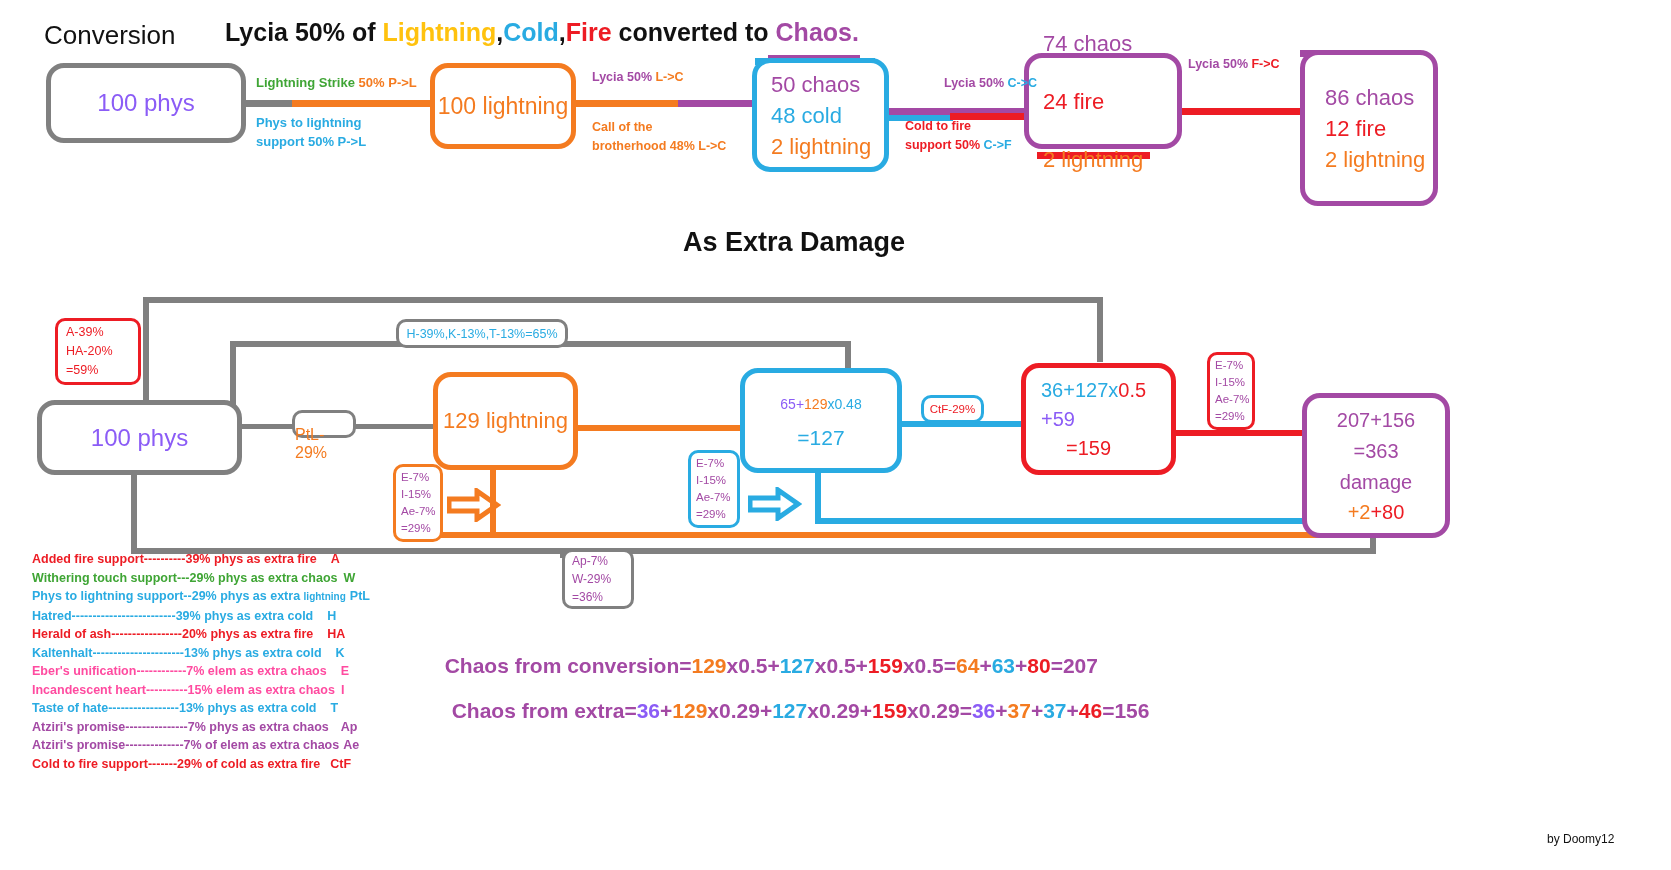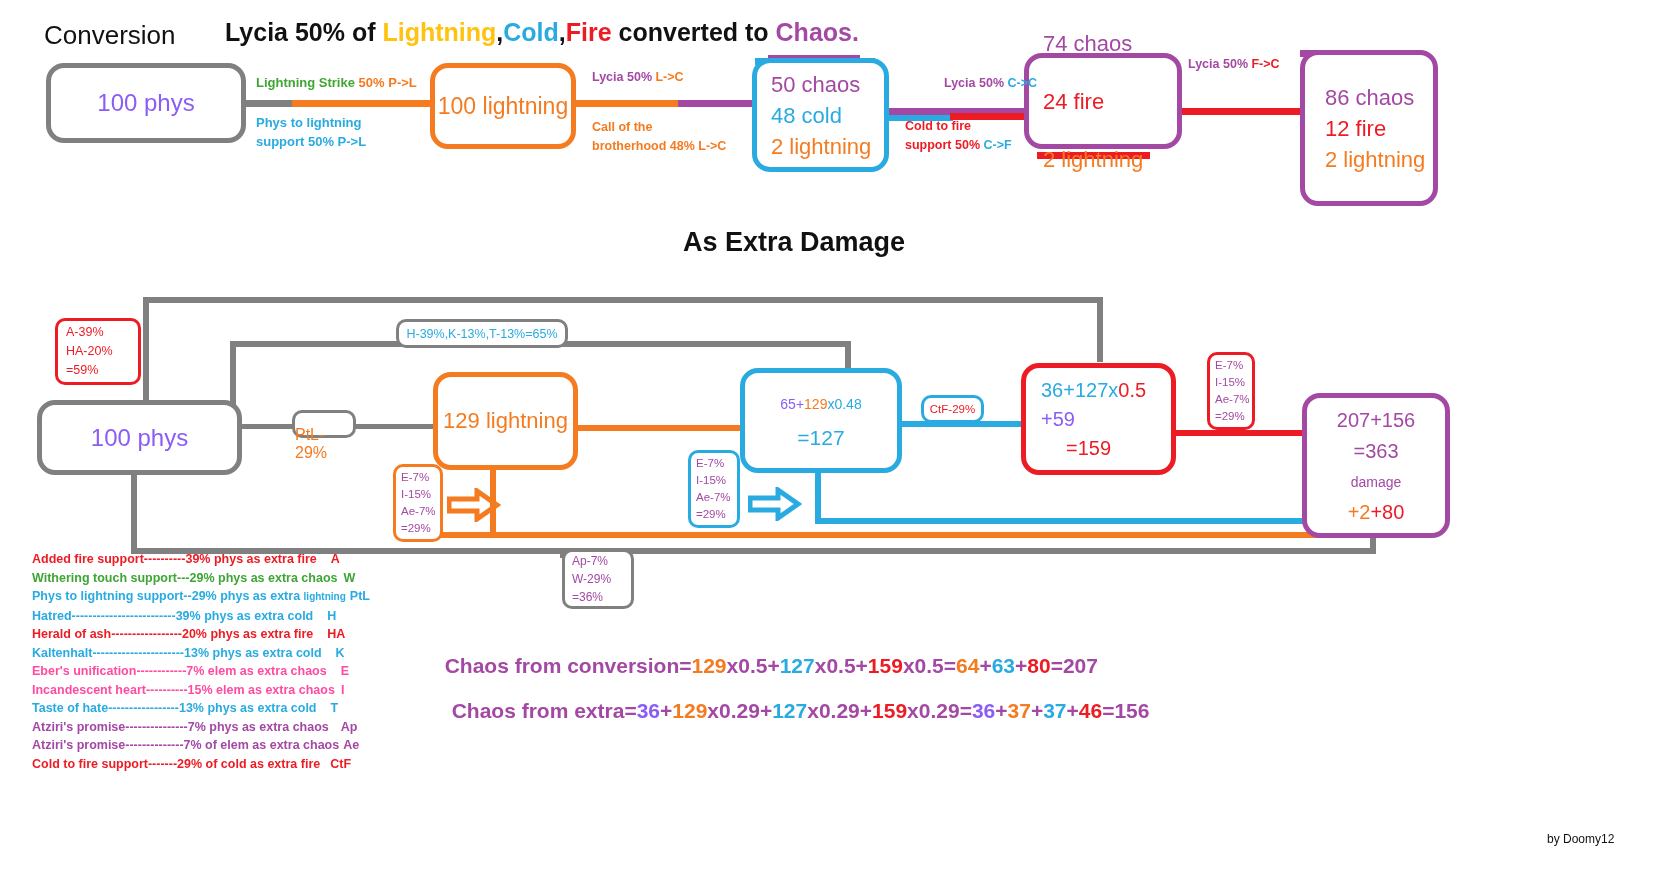--- a/index.html
+++ b/index.html
@@ -159,21 +159,21 @@
   <div style="font-size:20px;line-height:29px;">
     <span class="c-blue">36+</span><span class="c-blue">127</span><span class="c-blue">x</span><span class="c-red">0.5</span>
   </div>
   <div style="font-size:20px;line-height:29px;" class="c-grey">+59</div>
   <div style="font-size:20px;line-height:29px;padding-left:25px;" class="c-red">=159</div>
 </div>
 
 <div class="box b-purple" style="left:1302px;top:393px;width:148px;height:145px;border-width:5px;align-items:center;">
   <div style="font-size:20px;line-height:31px;" class="c-purple">207+156</div>
   <div style="font-size:20px;line-height:31px;" class="c-purple">=363</div>
-  <div style="font-size:14px;line-height:31px;" class="c-purple">damage</div>
+  <div style="font-size:20px;line-height:31px;" class="c-purple">damage</div>
   <div style="font-size:20px;line-height:28px;">
     <span class="c-orange">+2</span><span class="c-red">+80</span>
   </div>
 </div>
 
 <div class="smallbox b-red" style="left:55px;top:318px;width:86px;height:67px;border-width:3px;padding-left:8px;">
   <div style="font-size:12.5px;line-height:19px;" class="c-red">A-39%</div>
   <div style="font-size:12.5px;line-height:19px;" class="c-red">HA-20%</div>
   <div style="font-size:12.5px;line-height:19px;" class="c-red">=59%</div>
 </div>

